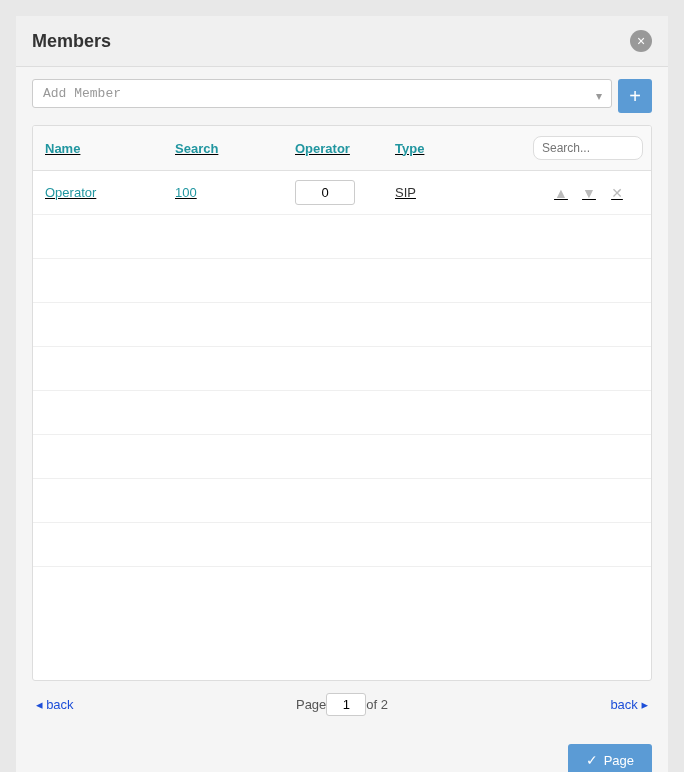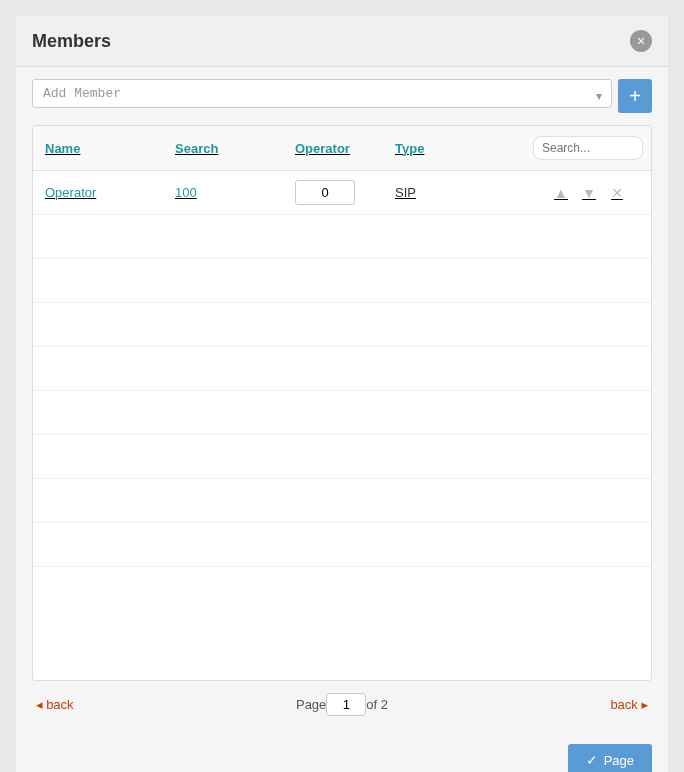--- a/index.html
+++ b/index.html
@@ -211,21 +211,21 @@
     .page-nav {
       cursor: pointer;
       color: #5b9bd5;
       background: none;
       border: none;
       font-size: 13px;
       display: flex;
       align-items: center;
       gap: 2px;
     }
-    .page-nav.disabled { color: #c2410c; cursor: default; }
+    .page-nav.disabled { color: #1d4ed8; cursor: default; }
     .page-center {
       display: flex;
       align-items: center;
       color: #555;
     }
     .page-input {
       width: 40px;
       border: 1px solid #ccc;
       border-radius: 3px;
       padding: 3px 6px;

